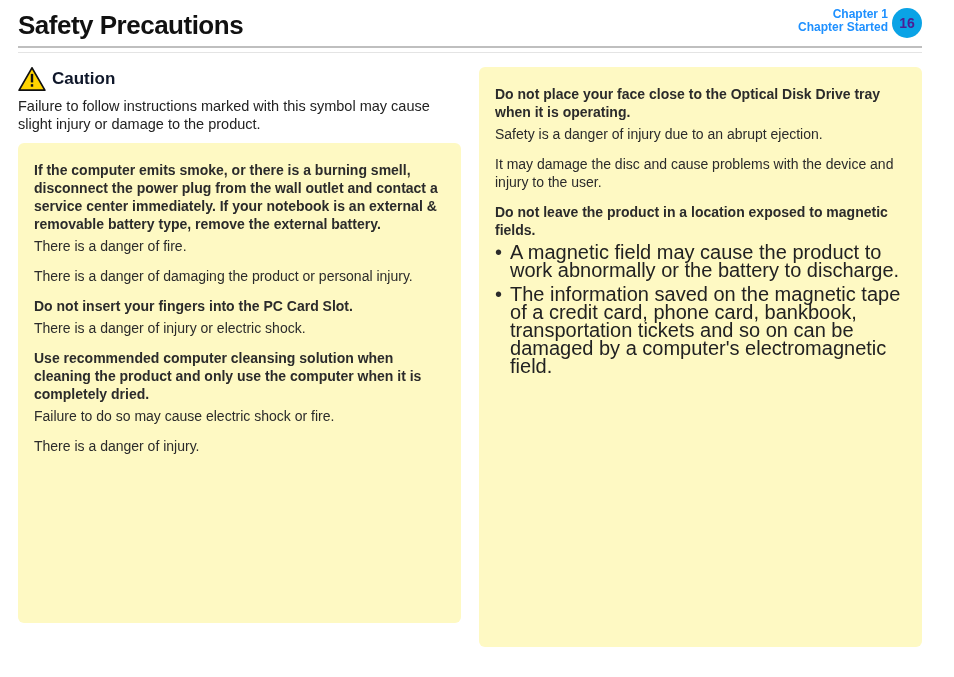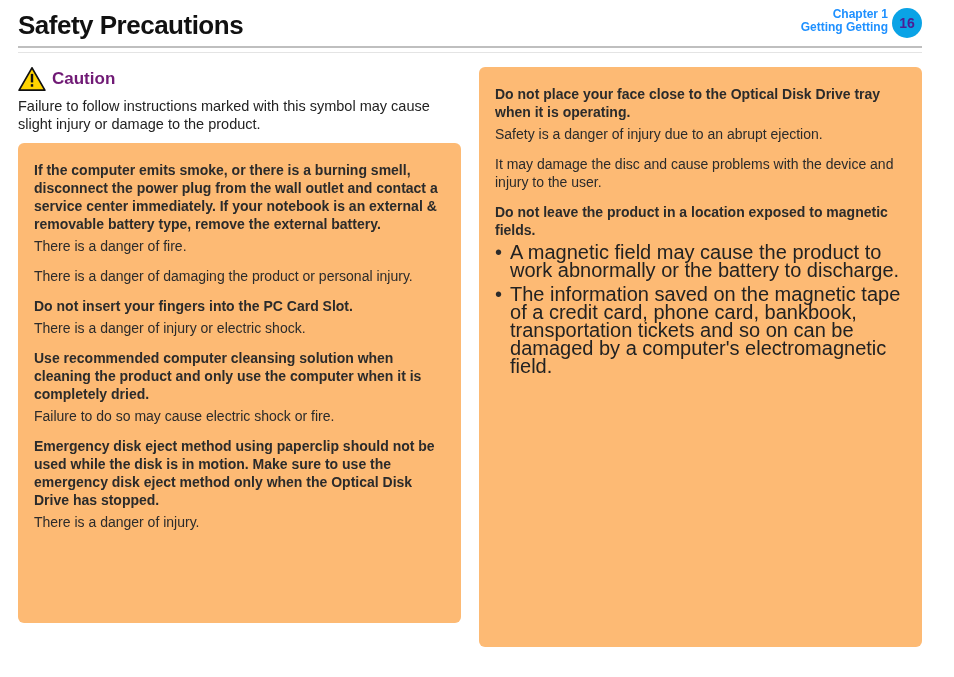--- a/index.html
+++ b/index.html
@@ -7,43 +7,43 @@
   .topbar{display:flex;align-items:flex-start;justify-content:space-between;position:relative}
   .page-title{font-size:26px;font-weight:700;color:#111;margin:0 0 6px 0;letter-spacing:-0.5px}
   .title-rule{position:absolute;left:18px;right:18px;top:46px;height:4px;border-top:2px solid #bfbfbf;border-bottom:1px solid #e4e4e4}
   .chapmeta{display:flex;gap:4px;margin-top:-2px}
   .chap-text{color:#1e90ff;font-size:12px;line-height:13px;font-weight:700;text-align:right}
   .pagebadge{display:flex;align-items:center;justify-content:center;width:30px;height:30px;border-radius:50%;background:#0aa3e6;color:#4c1d95;font-weight:700;font-size:14px}
   .cols{display:flex;margin-top:20px;gap:18px}
   .col{flex:1}
   .caution-row{display:flex;align-items:center;gap:6px;margin-bottom:6px}
   .caution-icon{width:28px;height:24px}
-  .caution-heading{color:#701a75;font-weight:700;font-size:17px}
+  .caution-heading{color:#0f172a;font-weight:700;font-size:17px}
   .caution-intro{font-weight:400;font-size:14.5px;line-height:18px;margin-bottom:10px}
-  .graybox{background:#fdba74;border-radius:6px;padding:14px 16px 18px 16px;box-sizing:border-box}
+  .graybox{background:#fef9c3;border-radius:6px;padding:14px 16px 18px 16px;box-sizing:border-box}
   .left-box{min-height:480px}
   .right-box{min-height:580px}
   .bold{font-weight:700}
   .para{font-size:14px;line-height:18px;margin:4px 0 12px 0;color:#2b2b2b}
   .tight{margin-bottom:2px}
   ul.bullets{list-style:none;padding:0;margin:4px 0 0 0}
   ul.bullets li{display:flex;font-size:20px;line-height:18px;margin-bottom:6px}
   ul.bullets li::before{content:"•";margin-right:8px;color:#2b2b2b}
 </style>
 </head>
 <body>
 
 <div class="page">
 
   <div class="topbar">
     <div class="page-title">Safety Precautions</div>
     <div class="chapmeta">
       <div class="chap-text">
         <div>Chapter 1</div>
-        <div>Getting Getting</div>
+        <div>Chapter Started</div>
       </div>
       <div class="pagebadge">16</div>
     </div>
   </div>
   <div class="title-rule"></div>
 
   <div class="cols">
 
     <div class="col">
       <div class="caution-row">
@@ -61,21 +61,20 @@
         <div class="para">There is a danger of fire.</div>
 
         <div class="para">There is a danger of damaging the product or personal injury.</div>
 
         <div class="para bold tight">Do not insert your fingers into the PC Card Slot.</div>
         <div class="para">There is a danger of injury or electric shock.</div>
 
         <div class="para bold tight">Use recommended computer cleansing solution when cleaning the product and only use the computer when it is completely dried.</div>
         <div class="para">Failure to do so may cause electric shock or fire.</div>
 
-        <div class="para bold tight">Emergency disk eject method using paperclip should not be used while the disk is in motion. Make sure to use the emergency disk eject method only when the Optical Disk Drive has stopped.</div>
         <div class="para" style="margin-bottom:0">There is a danger of injury.</div>
       </div>
     </div>
 
     <div class="col">
       <div class="graybox right-box">
         <div class="para bold tight">Do not place your face close to the Optical Disk Drive tray when it is operating.</div>
         <div class="para">Safety is a danger of injury due to an abrupt ejection.</div>
 
         <div class="para">It may damage the disc and cause problems with the device and injury to the user.</div>

